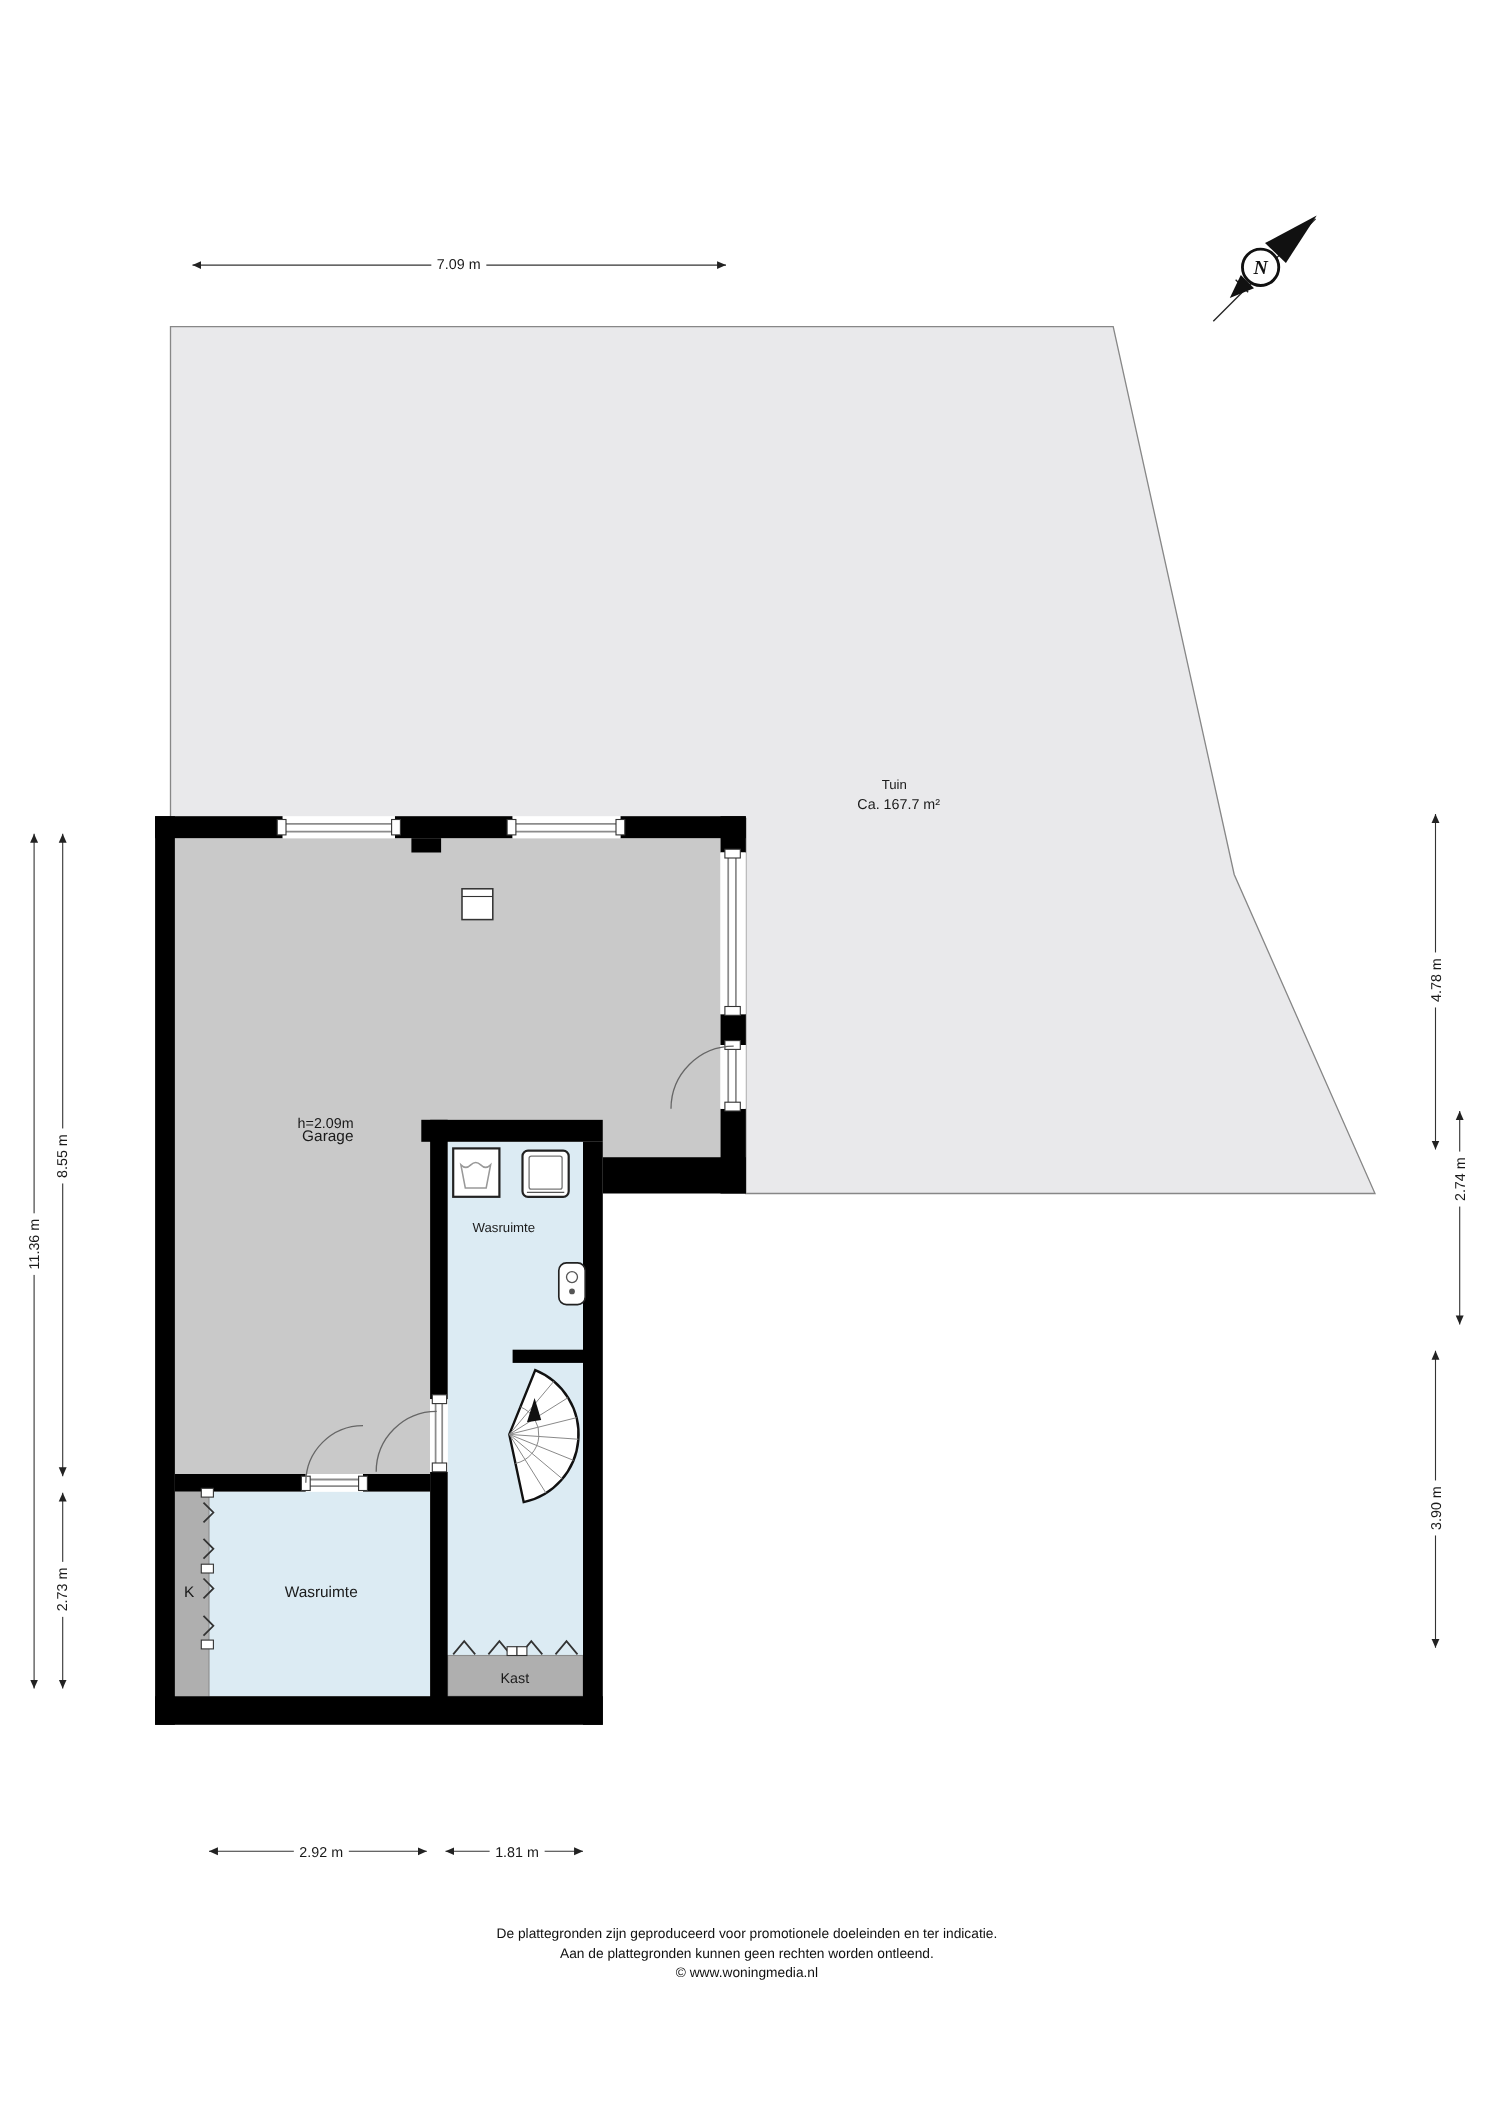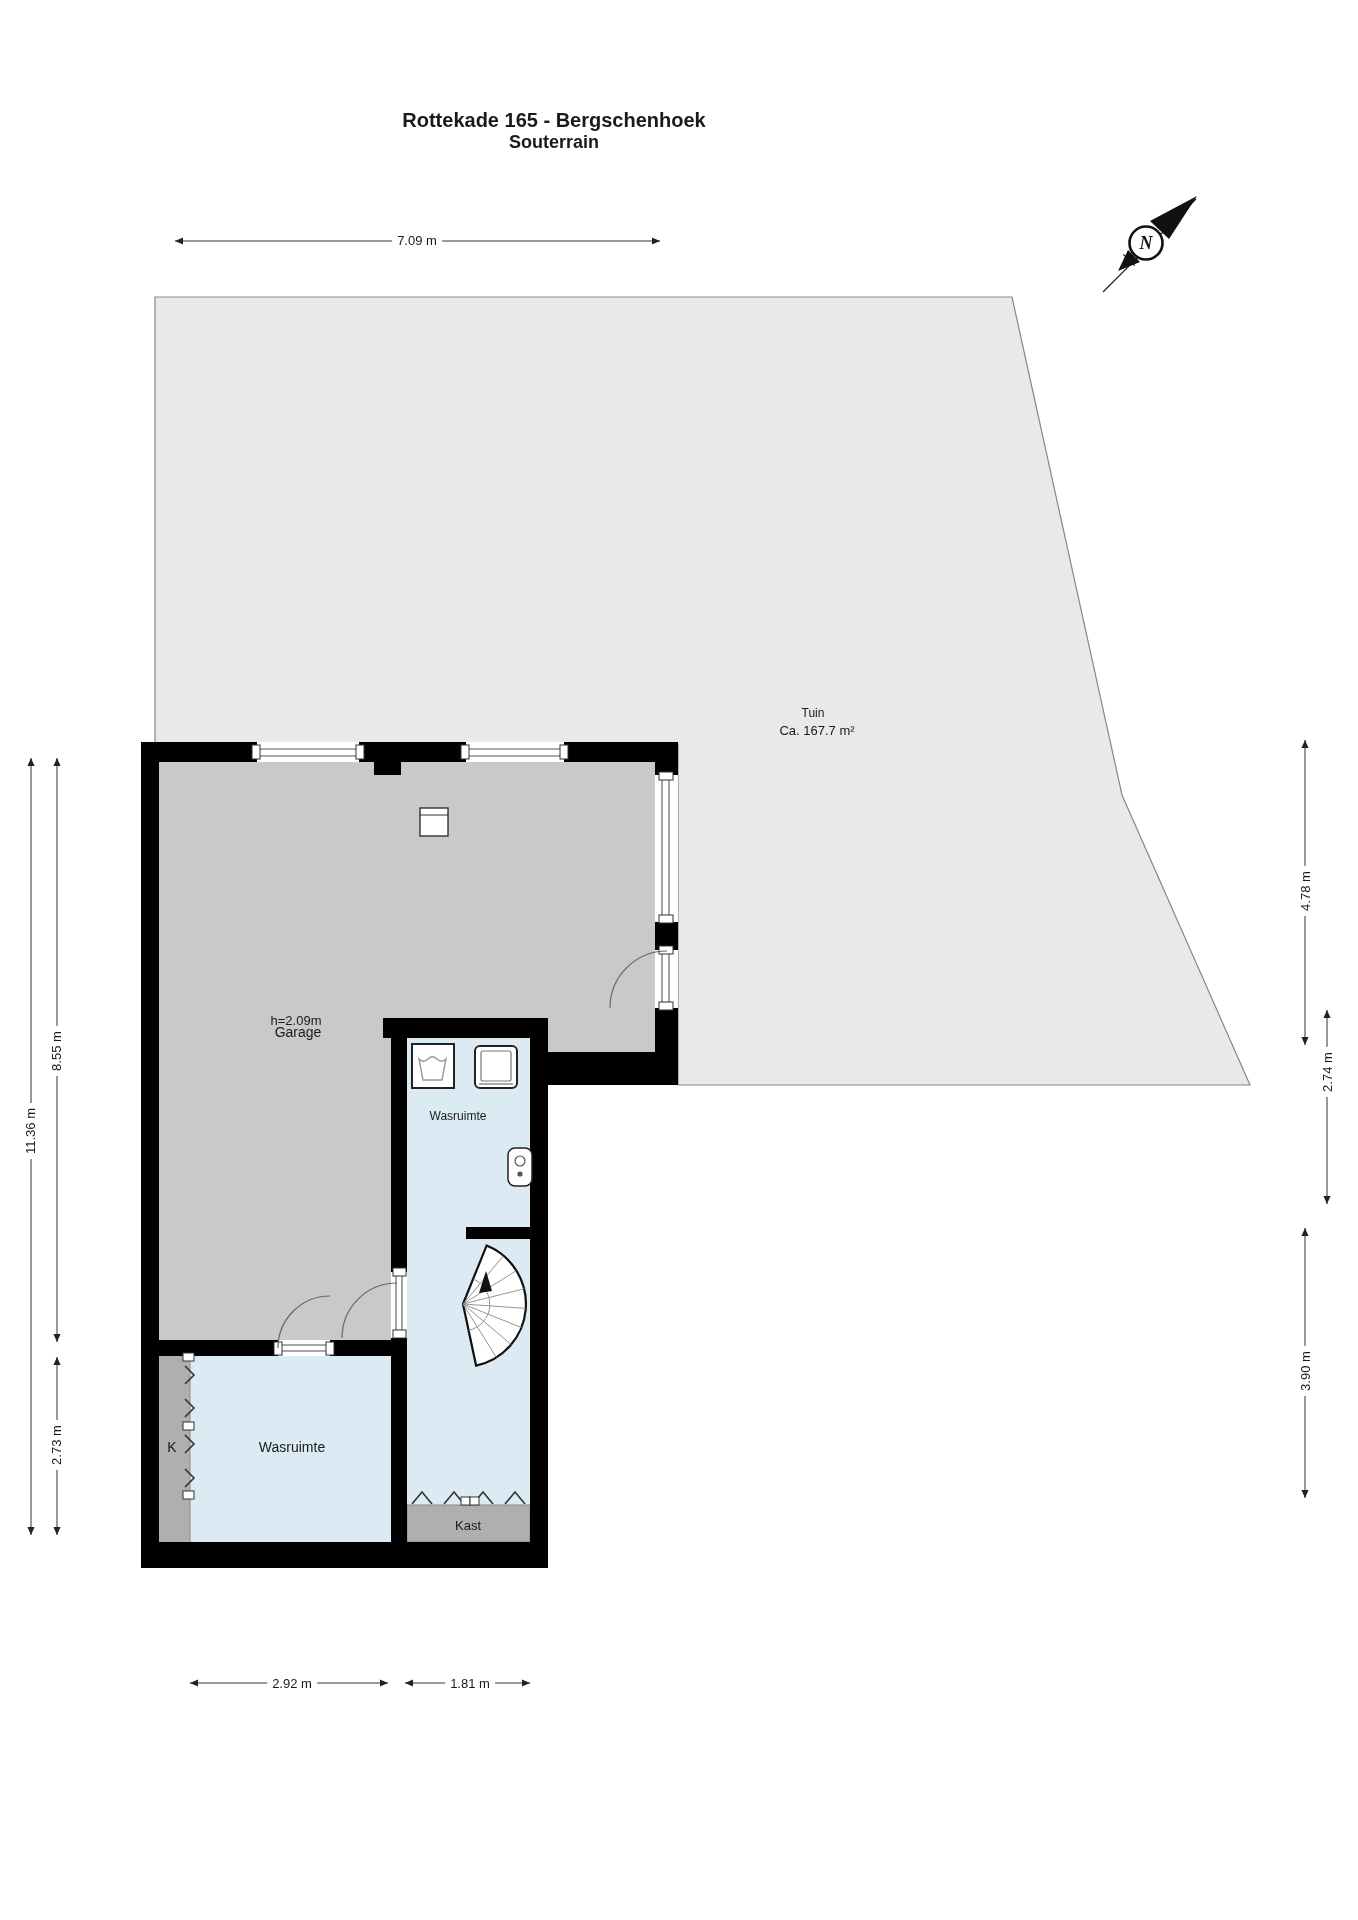--- a/index.html
+++ b/index.html
@@ -175,24 +175,20 @@
       <line x1="57" y1="758" x2="57" y2="1342"></line>
       <line x1="57" y1="1357" x2="57" y2="1535"></line>
       <line x1="1305" y1="740" x2="1305" y2="1045"></line>
       <line x1="1327" y1="1010" x2="1327" y2="1204"></line>
       <line x1="1305" y1="1228" x2="1305" y2="1498"></line>
       <line x1="190" y1="1683" x2="388" y2="1683"></line>
       <line x1="405" y1="1683" x2="530" y2="1683"></line>
     </g>
   </svg>
 
-  <div class="title-block">
-    <div class="title-line1">Rottekade 165 - Bergschenhoek</div>
-    <div class="title-line2">Souterrain</div>
-  </div>
 
   <div class="lbl room" style="left:813px;top:713px;">Tuin</div>
   <div class="lbl" style="left:817px;top:731px;">Ca. 167.7 m²</div>
 
   <div class="lbl room" style="left:298px;top:1000px;font-size:14px;margin-top:32px;">Garage</div>
   <div class="lbl" style="left:296px;top:1021px;">h=2.09m</div>
 
   <div class="lbl room" style="left:458px;top:1116px;">Wasruimte</div>
 
   <div class="lbl room" style="left:292px;top:1447px;font-size:14px;">Wasruimte</div>
@@ -204,14 +200,19 @@
   <div class="lbl dim" style="left:417px;top:241px;">7.09 m</div>
   <div class="lbl dim vlbl" style="left:31px;top:1131px;">11.36 m</div>
   <div class="lbl dim vlbl" style="left:57px;top:1051px;">8.55 m</div>
   <div class="lbl dim vlbl" style="left:57px;top:1445px;">2.73 m</div>
   <div class="lbl dim vlbl" style="left:1306px;top:891px;">4.78 m</div>
   <div class="lbl dim vlbl" style="left:1328px;top:1072px;">2.74 m</div>
   <div class="lbl dim vlbl" style="left:1306px;top:1371px;">3.90 m</div>
   <div class="lbl dim" style="left:292px;top:1684px;">2.92 m</div>
   <div class="lbl dim" style="left:470px;top:1684px;">1.81 m</div>
 
+  <div class="footer-block">
+    <div>De plattegronden zijn geproduceerd voor promotionele doeleinden en ter indicatie.</div>
+    <div>Aan de plattegronden kunnen geen rechten worden ontleend.</div>
+    <div>© www.woningmedia.nl</div>
+  </div>
 
 </div>
 
 </body></html>

